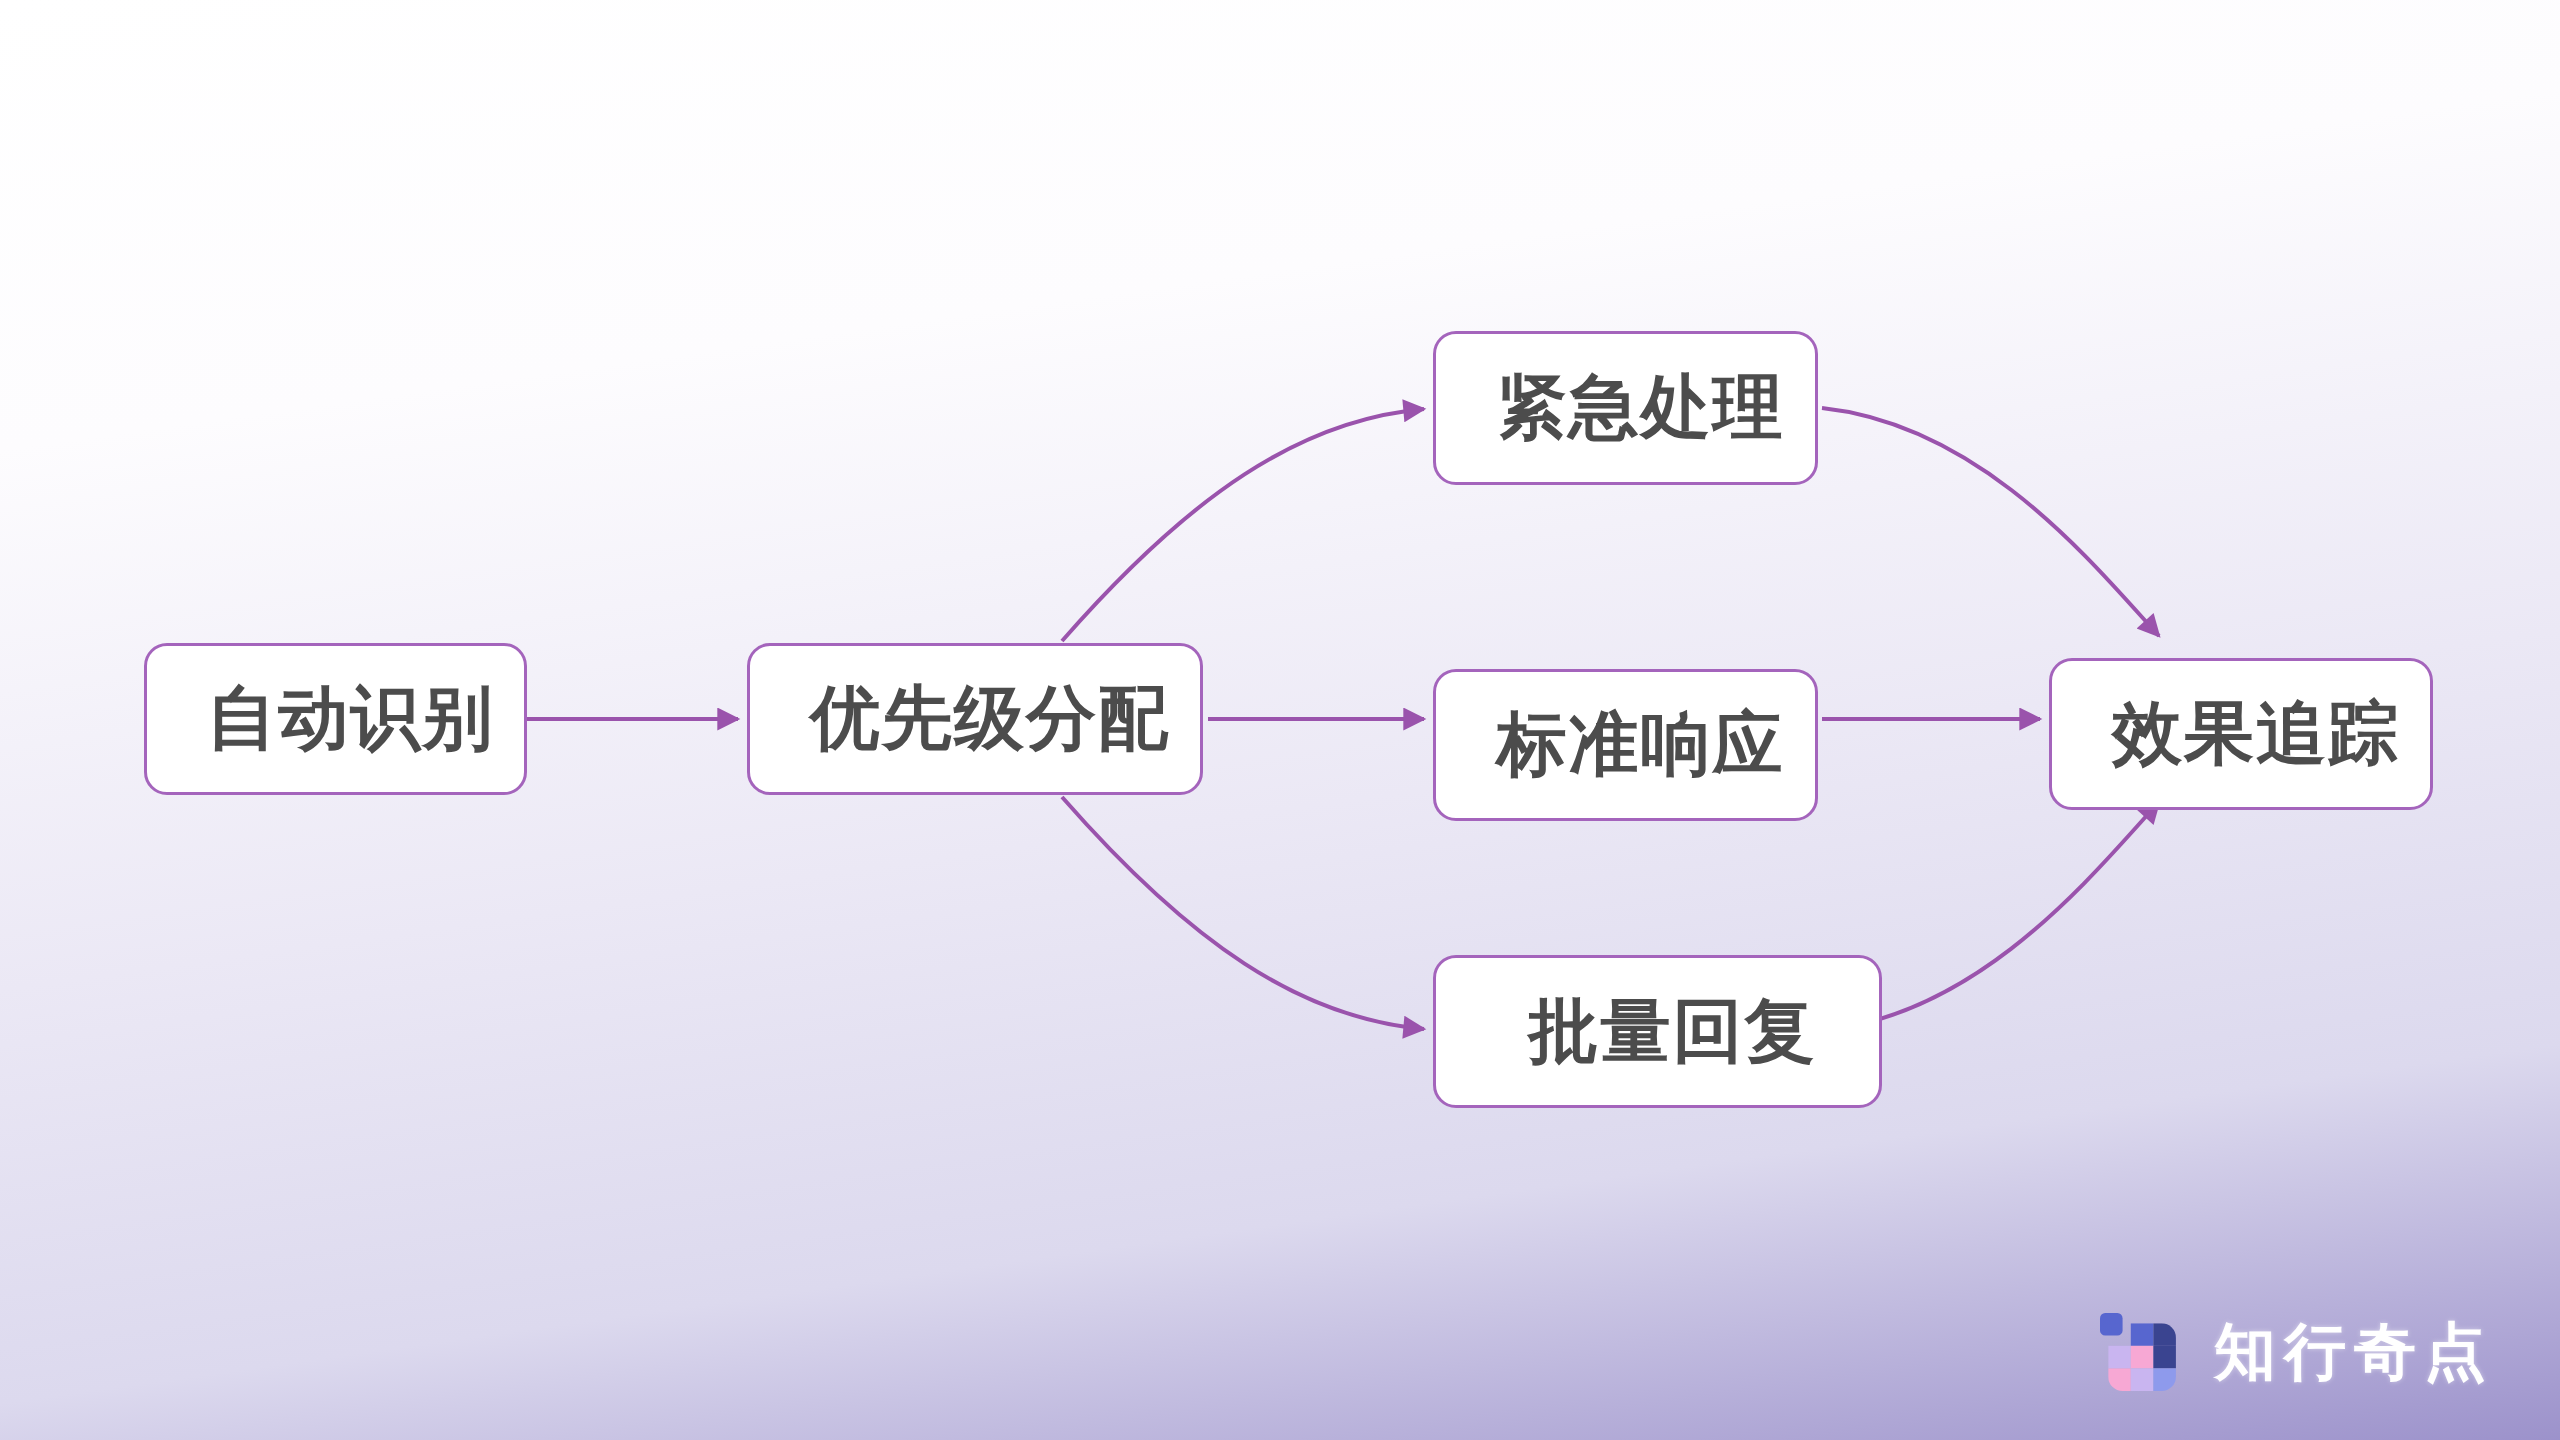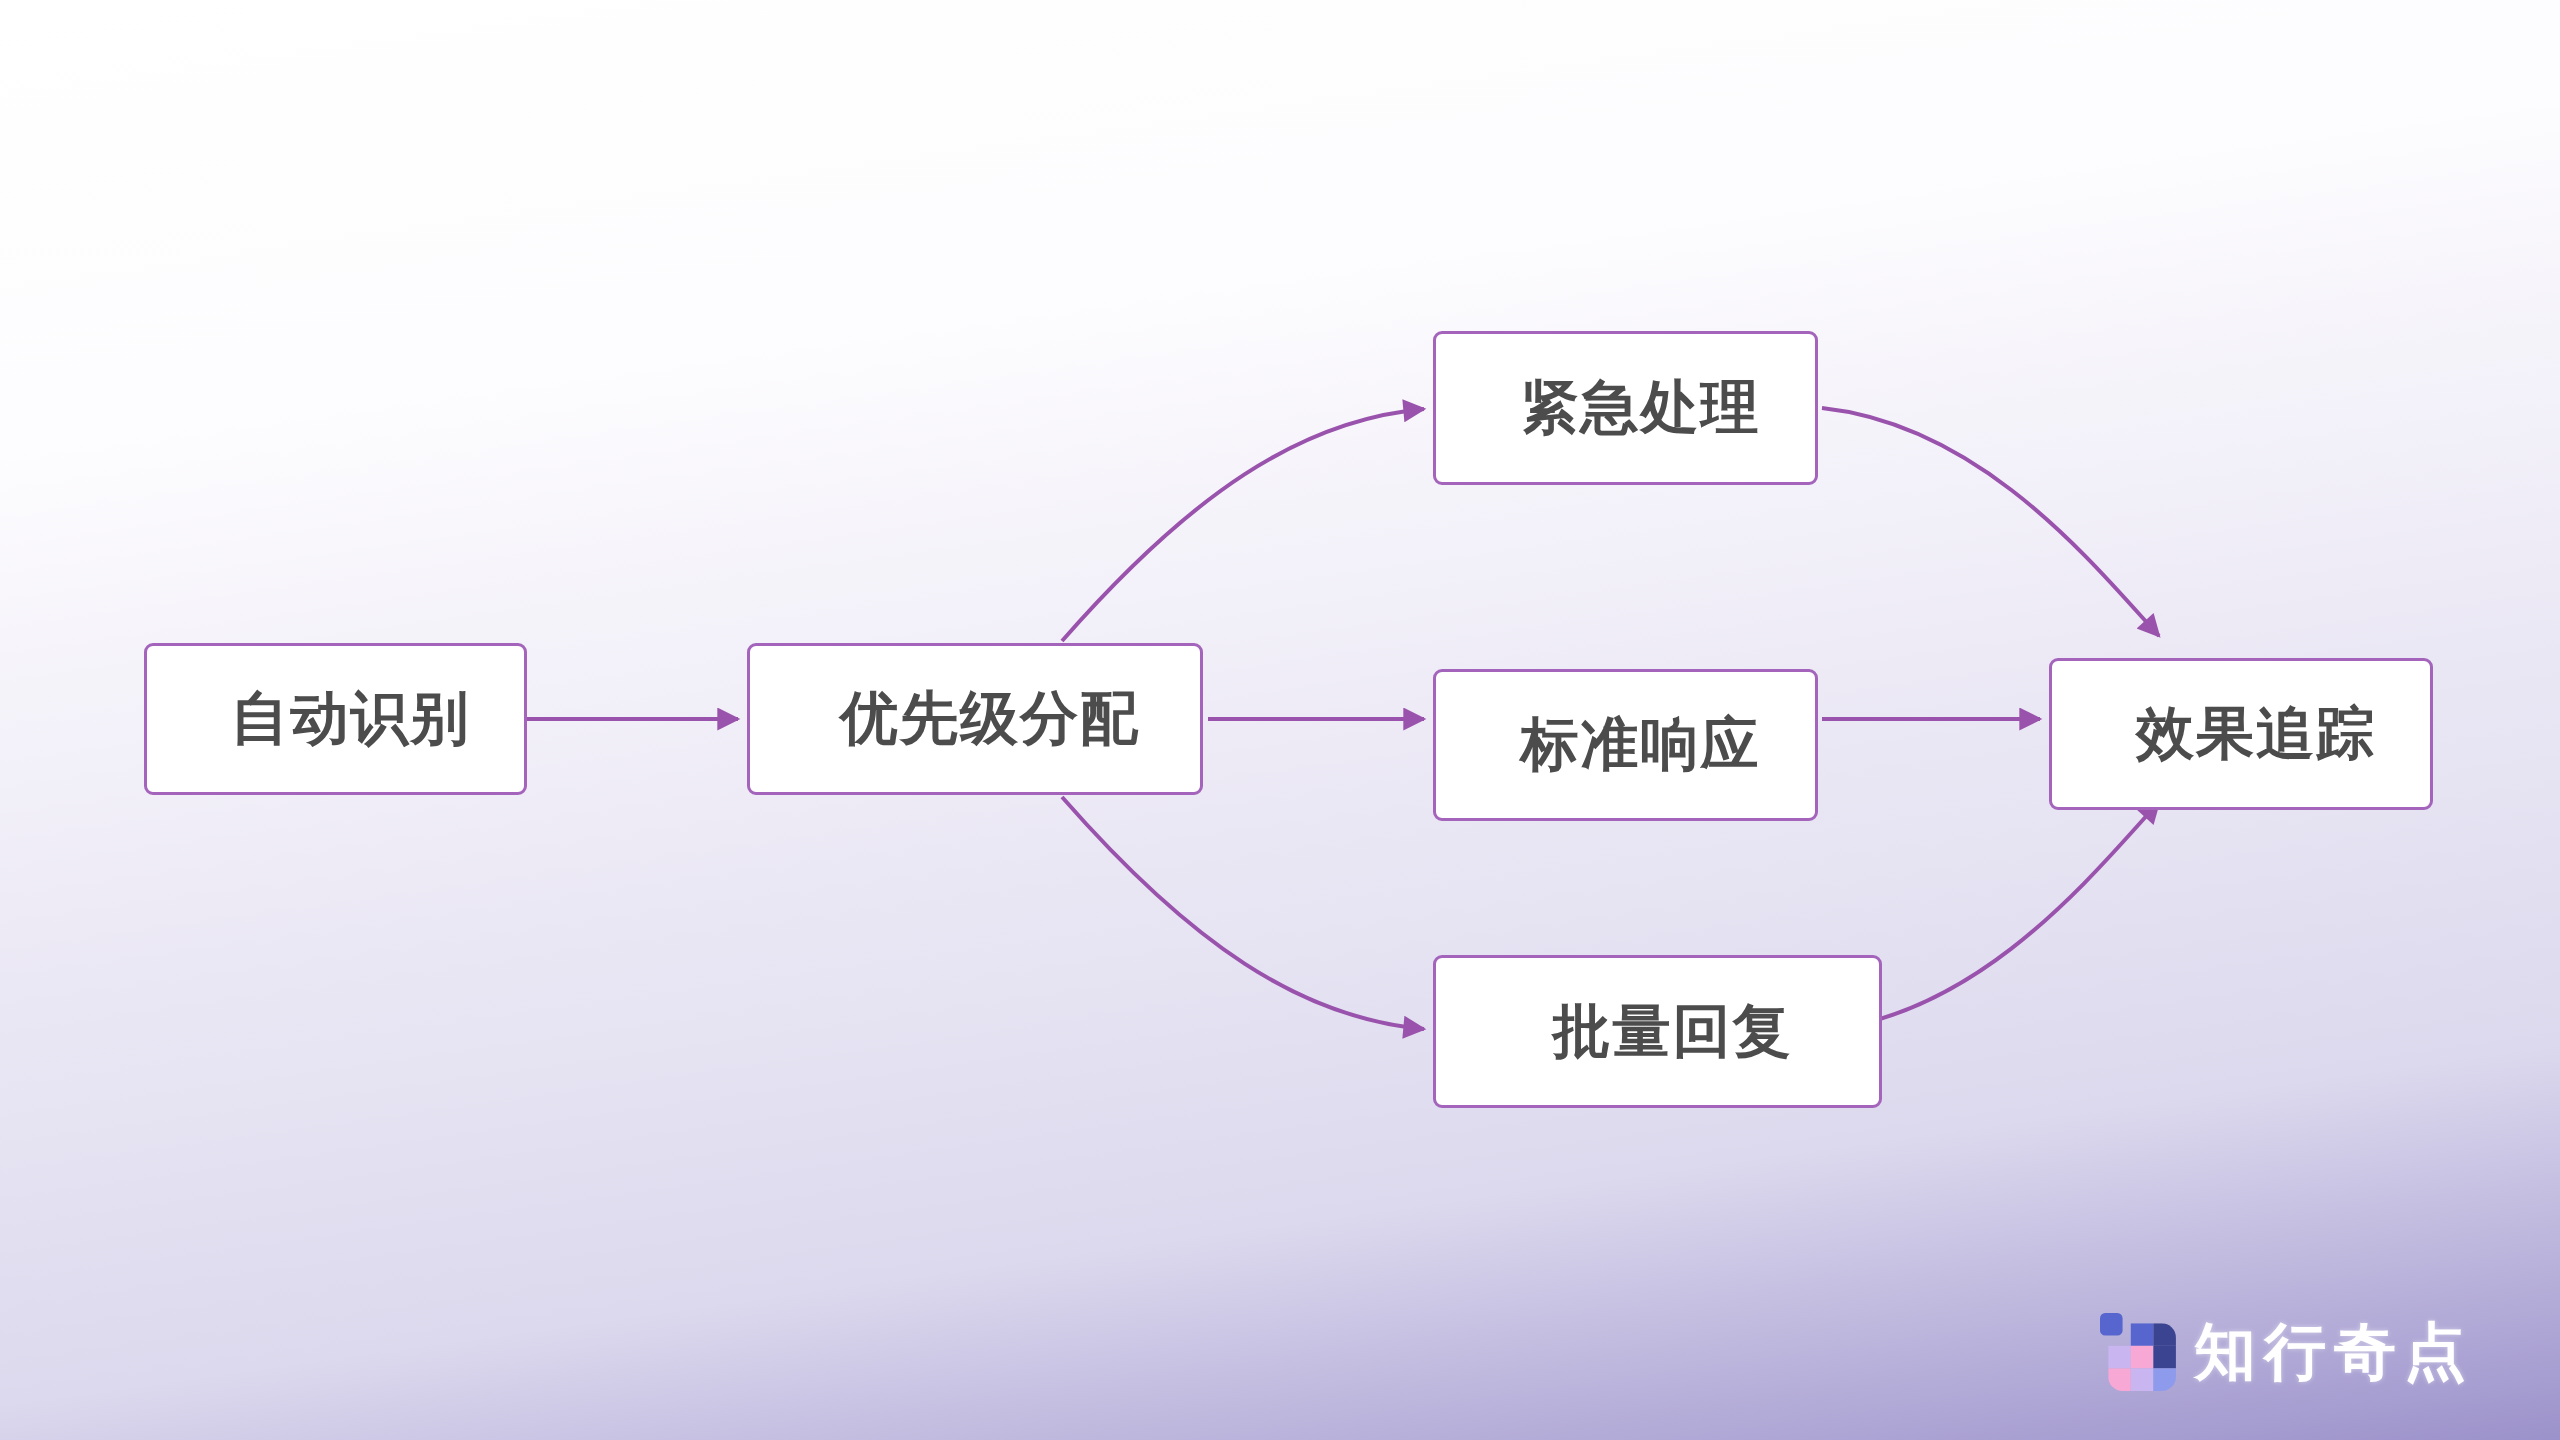--- a/index.html
+++ b/index.html
@@ -12,27 +12,27 @@
     background:linear-gradient(var(--bg-angle,172deg),
       var(--bg0,#ffffff) 0%,var(--bg1,#fdfcfe) 25%,var(--bg2,#ebe8f5) 55%,
       var(--bg3,#dcd9ee) 78%,var(--bg4,#9c92cb) 100%);
   }
   .edge-layer{position:absolute;left:0;top:0;width:2560px;height:1440px;}
   .edge-layer path.edge{fill:none;stroke:var(--edge,#9a53ac);stroke-width:4px;}
   .node{
     position:absolute;display:flex;align-items:center;justify-content:center;
     background:var(--node-fill,#ffffff);
     border:3px solid var(--node-border,#a464bc);
-    border-radius:9px;box-sizing:border-box;
+    border-radius:23px;box-sizing:border-box;
     color:var(--node-text,#4c4c4c);
-    font-size:58px;font-weight:700;letter-spacing:2px;white-space:nowrap;padding-left:30px;
+    font-size:70px;font-weight:700;letter-spacing:2px;white-space:nowrap;padding-left:30px;
   }
   .logo{
     position:absolute;left:2100px;top:1312px;height:80px;
-    display:flex;align-items:center;gap:16px;
+    display:flex;align-items:center;gap:36px;
   }
   .logo-icon{width:78px;height:78px;display:block;}
   .logo-text{
     color:#ffffff;font-size:62px;font-weight:800;letter-spacing:8px;
     text-shadow:0 0 5px rgba(255,255,255,0.45);
     white-space:nowrap;line-height:1;
   }
 </style>
 </head>
 <body>

